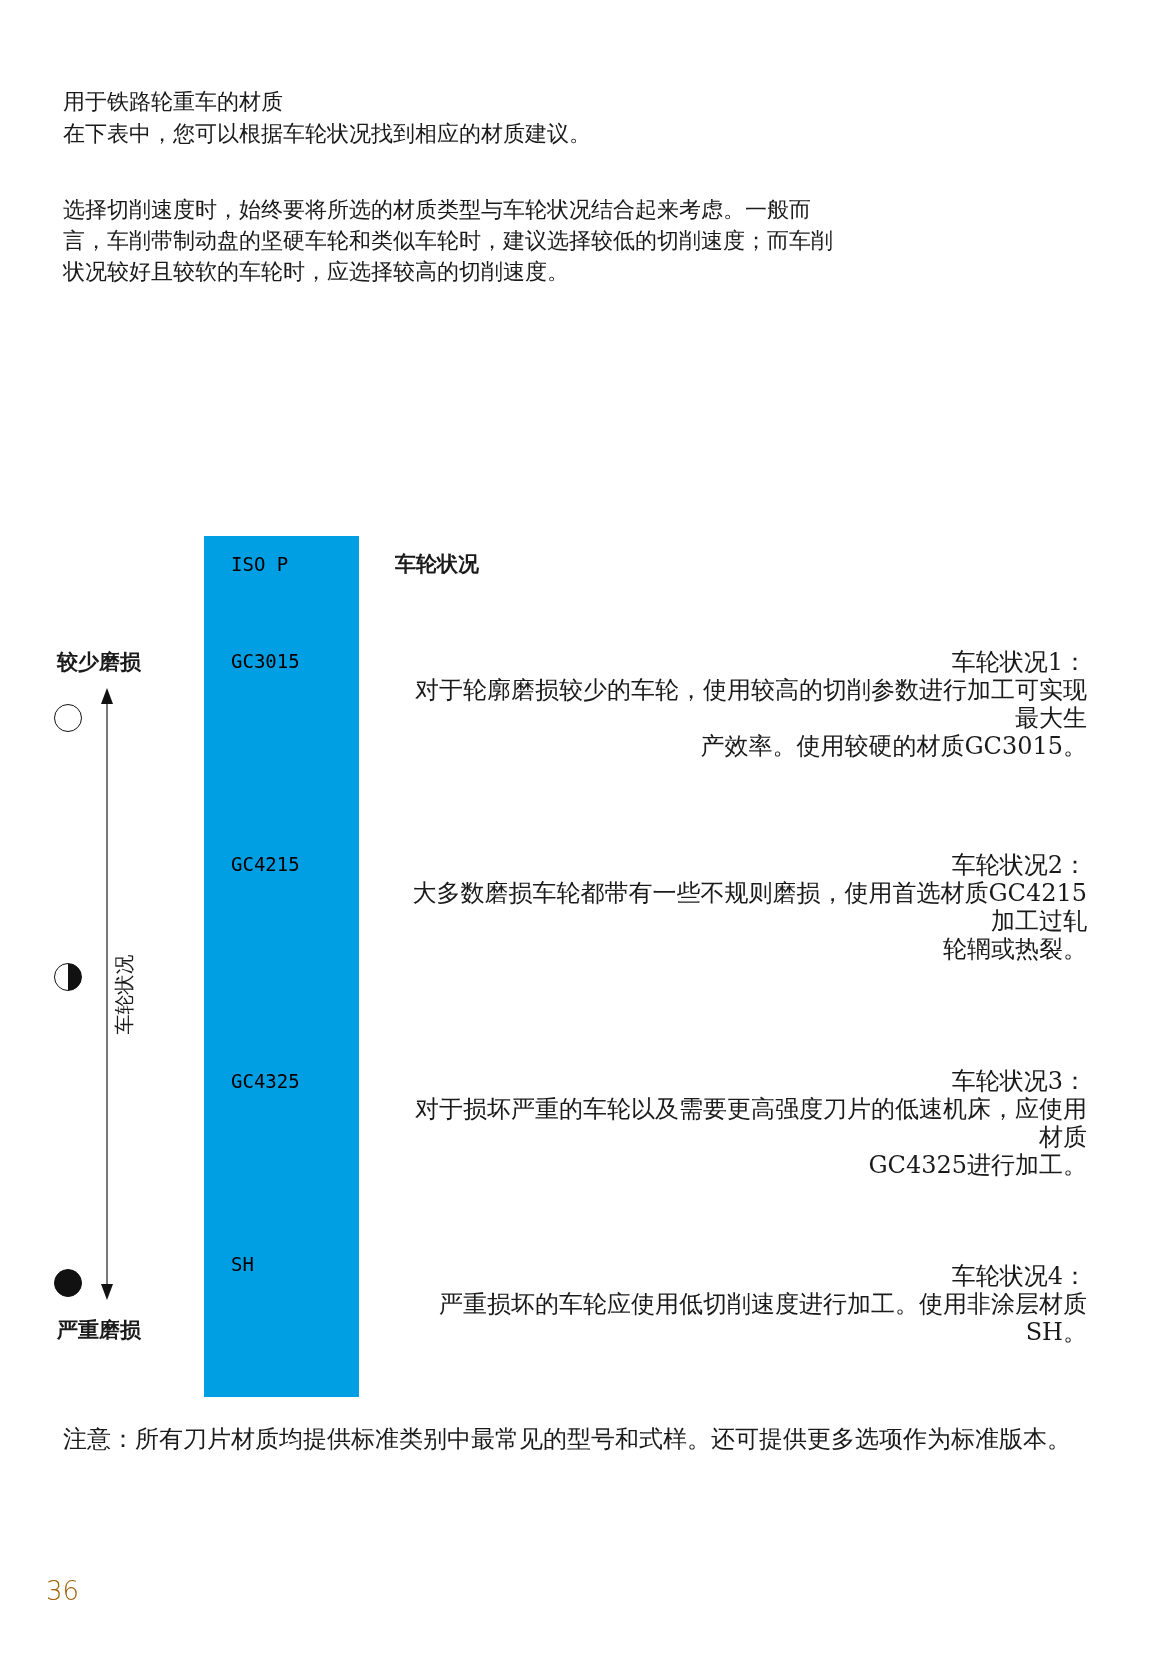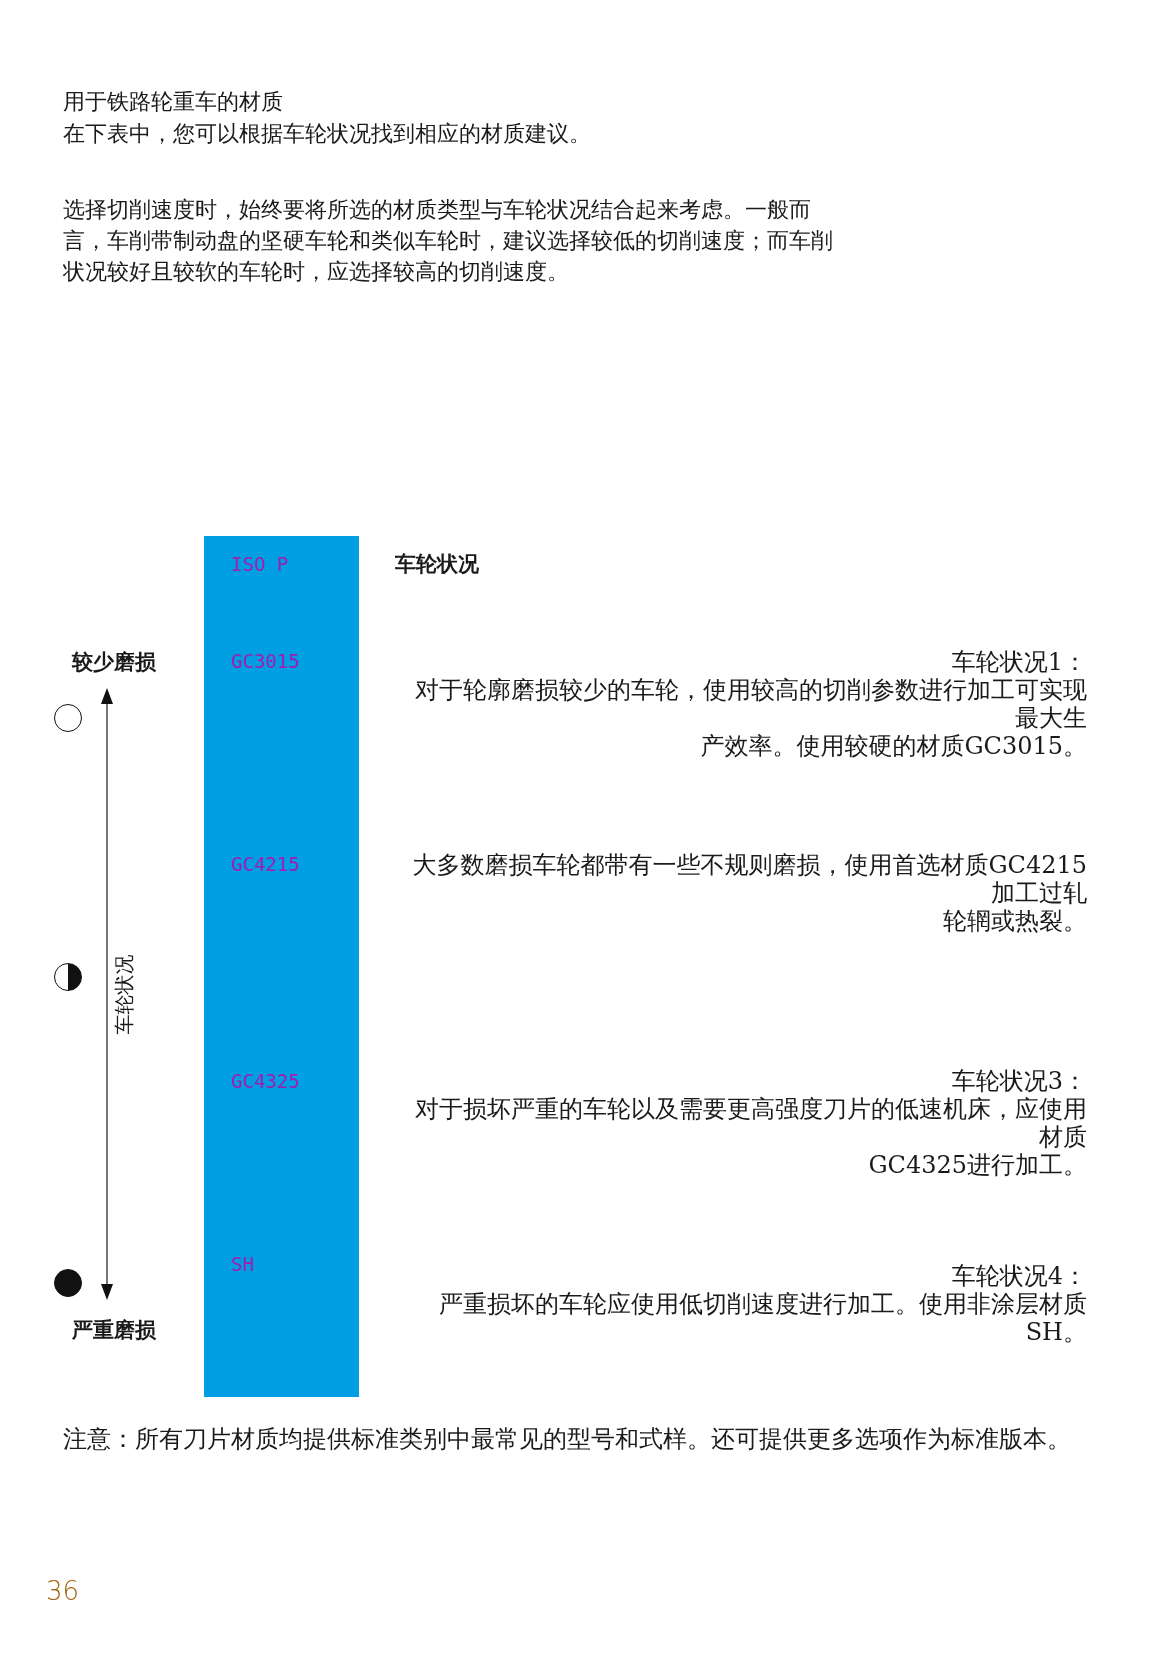--- a/index.html
+++ b/index.html
@@ -4,23 +4,23 @@
   <style>
     html, body { margin: 0; padding: 0; background: #ffffff; }
     body {
       width: 1165px; height: 1654px; position: relative; overflow: hidden;
       font-family: "DejaVu Serif", "Liberation Serif", serif;
       color: #1a1a1a;
     }
     .abs { position: absolute; }
     .intro { left: 63px; font-size: 22px; line-height: 32px; white-space: nowrap; }
     .blue-bar { left: 204px; top: 536px; width: 155px; height: 861px; background: #009fe3; }
-    .bar-label { left: 231px; font-family: "DejaVu Sans Mono", "Liberation Mono", monospace; font-size: 19px; color: #a21caf; }
+    .bar-label { left: 231px; font-family: "DejaVu Sans Mono", "Liberation Mono", monospace; font-size: 19px; color: #000000; }
     .col-head { left: 395px; top: 550px; font-size: 21px; font-family: "DejaVu Sans", "Liberation Sans", sans-serif; font-weight: bold; }
-    .side-label { left: 72px; font-size: 21px; font-family: "DejaVu Sans", "Liberation Sans", sans-serif; font-weight: bold; }
+    .side-label { left: 57px; font-size: 21px; font-family: "DejaVu Sans", "Liberation Sans", sans-serif; font-weight: bold; }
     .circle { width: 28px; height: 28px; border-radius: 50%; border: 1.5px solid #111; box-sizing: border-box; }
     .cond { left: 407px; width: 680px; font-size: 24px; line-height: 28px; text-align: right; }
     .vert-label {
       font-size: 20px; font-family: "DejaVu Sans", "Liberation Sans", sans-serif;
       transform: rotate(-90deg); transform-origin: center; white-space: nowrap;
     }
     .note { left: 63px; top: 1423px; font-size: 24px; white-space: nowrap; }
     .page-num { left: 46px; top: 1576px; font-size: 26px; color: #a16207; font-family: "DejaVu Sans", "Liberation Sans", sans-serif; font-weight: 300; }
   </style>
 </head>
@@ -57,20 +57,21 @@
 <div class="abs" style="left:84px; top:980px; width:80px; height:28px; display:flex; align-items:center; justify-content:center;">
   <div class="vert-label">车轮状况</div>
 </div>
 
 <div class="abs cond" style="top:648px;">
   <div>车轮状况1：</div>
   <div>对于轮廓磨损较少的车轮，使用较高的切削参数进行加工可实现最大生</div>
   <div>产效率。使用较硬的材质GC3015。</div>
 </div>
 <div class="abs cond" style="top:851px;">
+  <div>车轮状况2：</div>
   <div>大多数磨损车轮都带有一些不规则磨损，使用首选材质GC4215加工过轧</div>
   <div>轮辋或热裂。</div>
 </div>
 <div class="abs cond" style="top:1067px;">
   <div>车轮状况3：</div>
   <div>对于损坏严重的车轮以及需要更高强度刀片的低速机床，应使用材质</div>
   <div>GC4325进行加工。</div>
 </div>
 <div class="abs cond" style="top:1252px;margin-top:10px;">
   <div>车轮状况4：</div>

